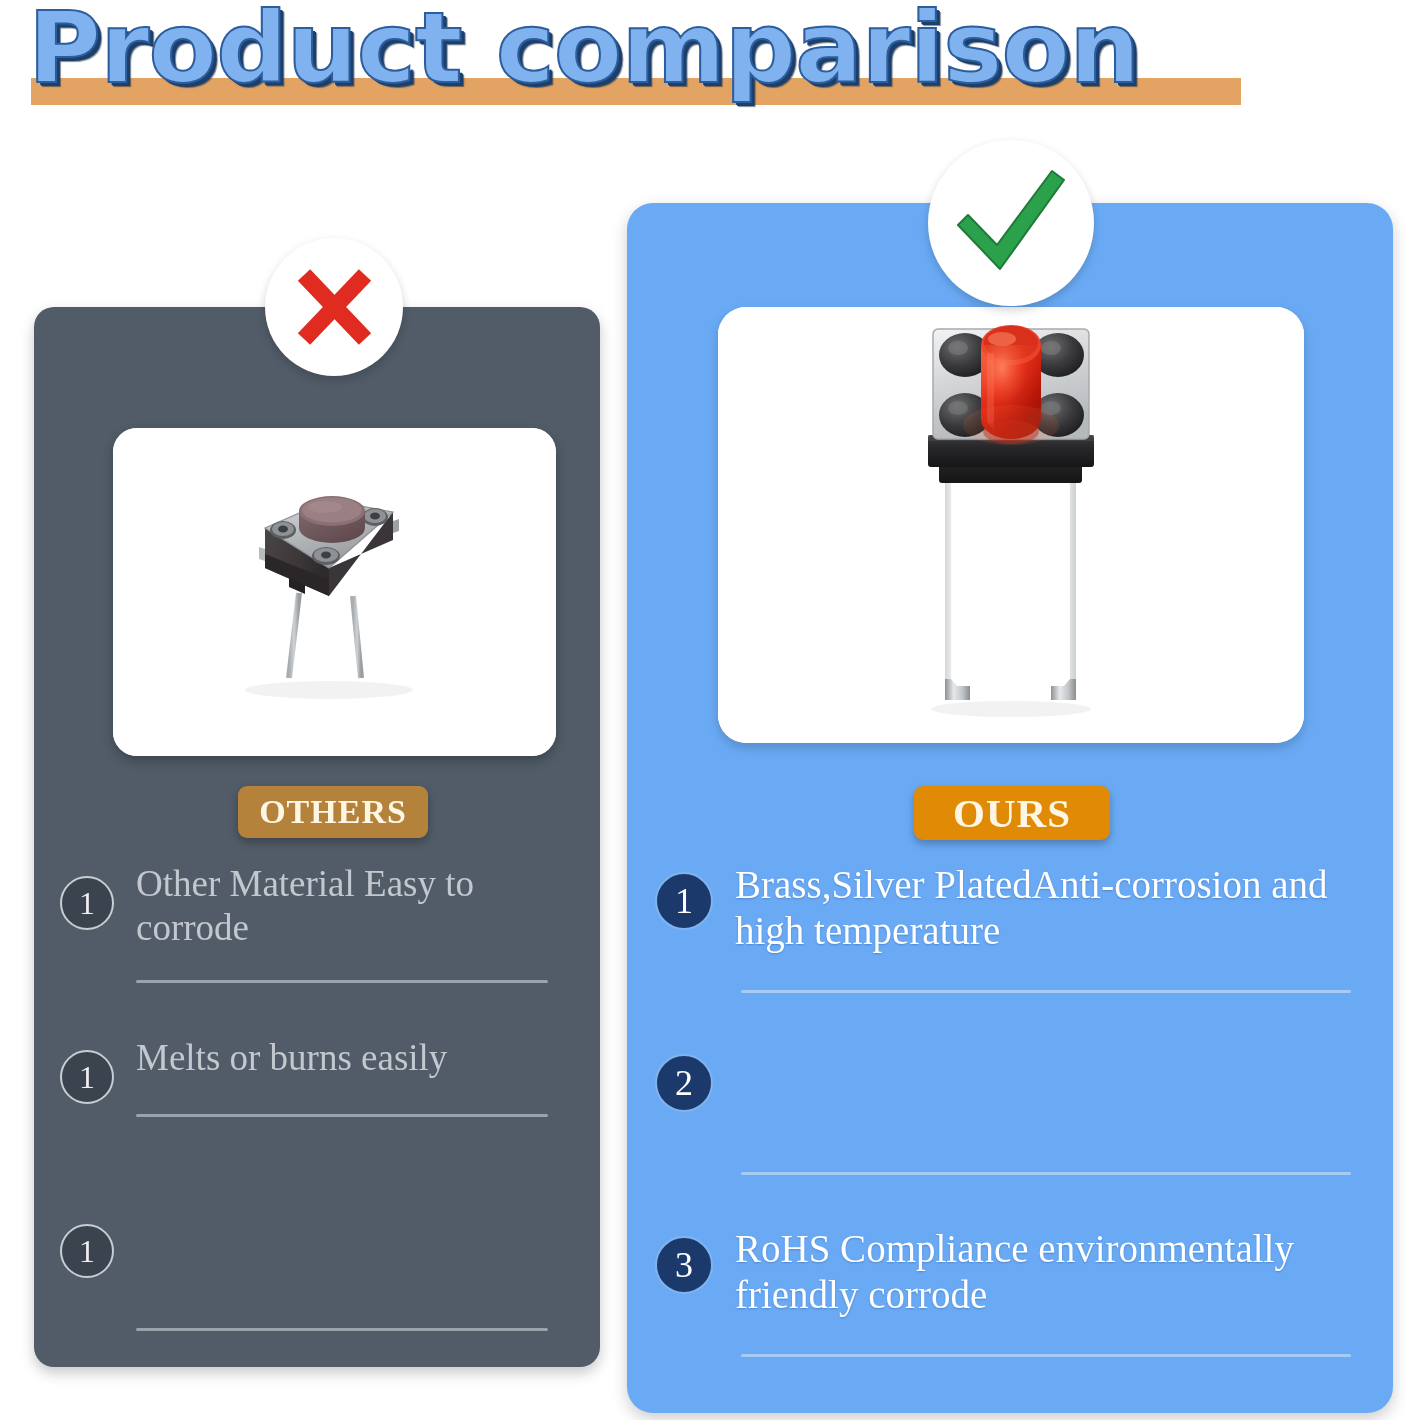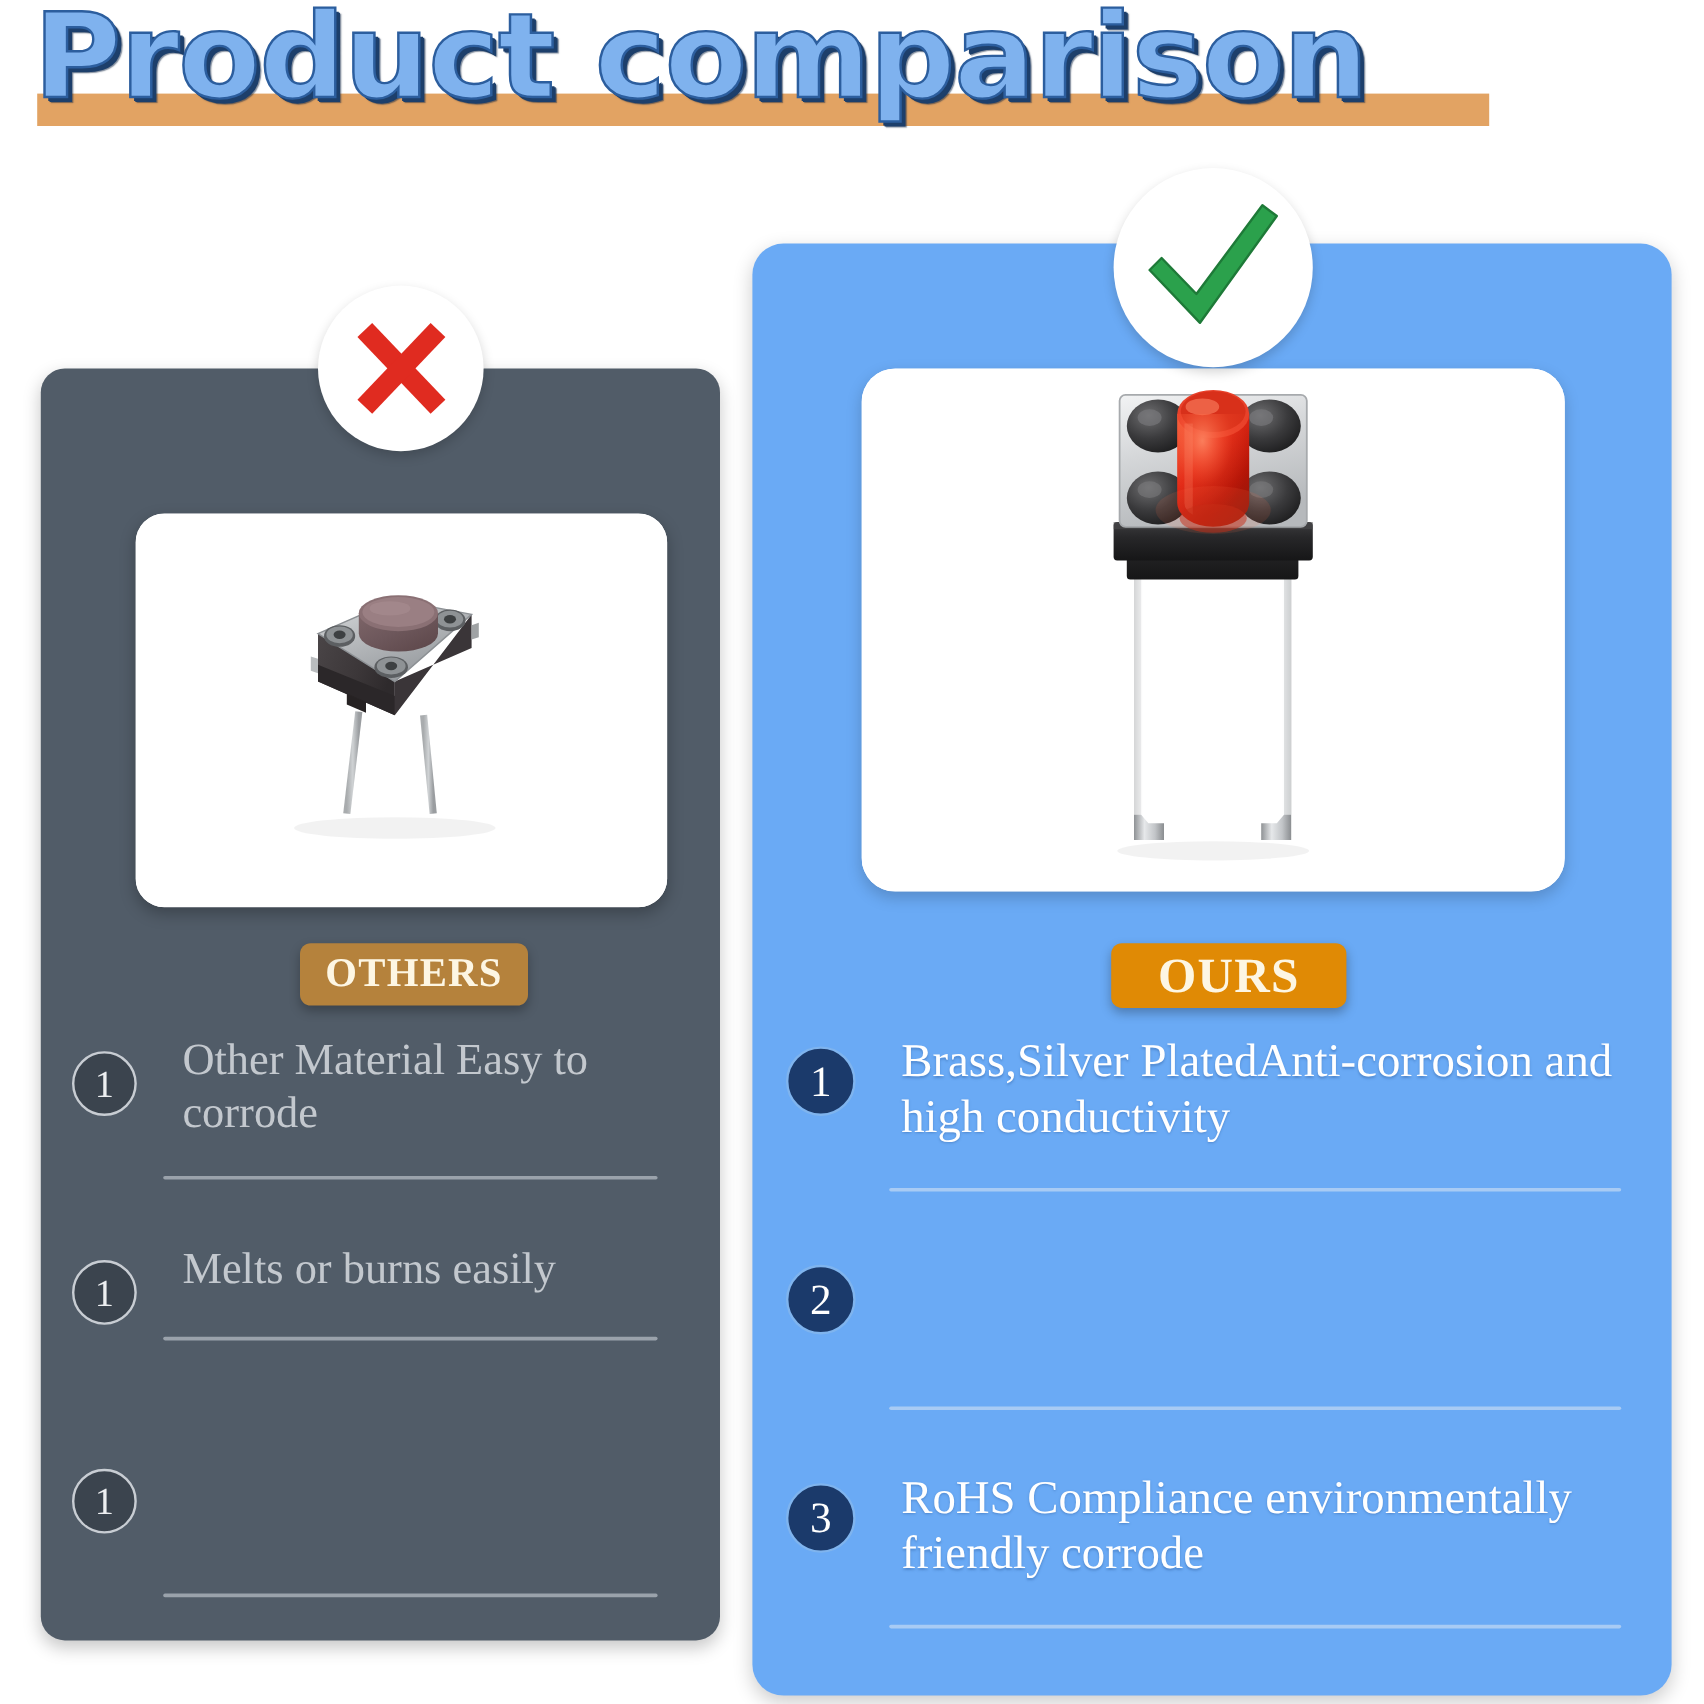--- a/index.html
+++ b/index.html
@@ -116,21 +116,20 @@
   
   .label-badge {
     position: absolute;
     border-radius: 9px;
     text-align: center;
     font-family: "Liberation Serif", serif;
     font-weight: bold;
     color: #FDF6E3;
     box-shadow: 0 4px 9px rgba(0,0,0,0.28);
     letter-spacing: 1px;
-    margin-left: 12px;
   }
   #others-label {
     left: 238px; top: 786px;
     width: 190px; height: 52px;
     line-height: 52px;
     font-size: 34px;
     background: #B5823C;
   }
   #ours-label {
     left: 914px; top: 786px;
@@ -174,21 +173,21 @@
     background: #1B3A6B;
     border: 2px solid #7FB4EE;
     color: #FFFFFF;
     line-height: 54px;
     font-size: 36px;
     margin-top: 10px;
   }
 
   .feature-text {
     flex: 1 1 auto;
-    margin-left: 38px;
+    margin-left: 22px;
     font-family: "Liberation Serif", serif;
   }
   #others-list .feature-text {
     font-size: 37px;
     line-height: 44px;
     color: #C3C8CE;
   }
   #ours-list .feature-text {
     font-size: 39px;
     line-height: 46px;
@@ -395,21 +394,21 @@
     <ellipse cx="293" cy="402" rx="80" ry="8" fill="#000000" opacity="0.05"></ellipse>
   </svg>
 </div>
 
 <div id="ours-label" class="label-badge">OURS</div>
 
 <div id="ours-list" class="feature-list">
 
   <div class="feature-item">
     <div class="bullet-num">1</div>
-    <div class="feature-text">Brass,Silver PlatedAnti-corrosion and high conductivity</div>
+    <div class="feature-text">Brass,Silver PlatedAnti-corrosion and high temperature</div>
     <div class="feature-rule" style="top:128px"></div>
   </div>
 
   <div class="feature-item">
     <div class="bullet-num">2</div>
     <div class="feature-rule" style="top:128px"></div>
   </div>
 
   <div class="feature-item">
     <div class="bullet-num">3</div>

